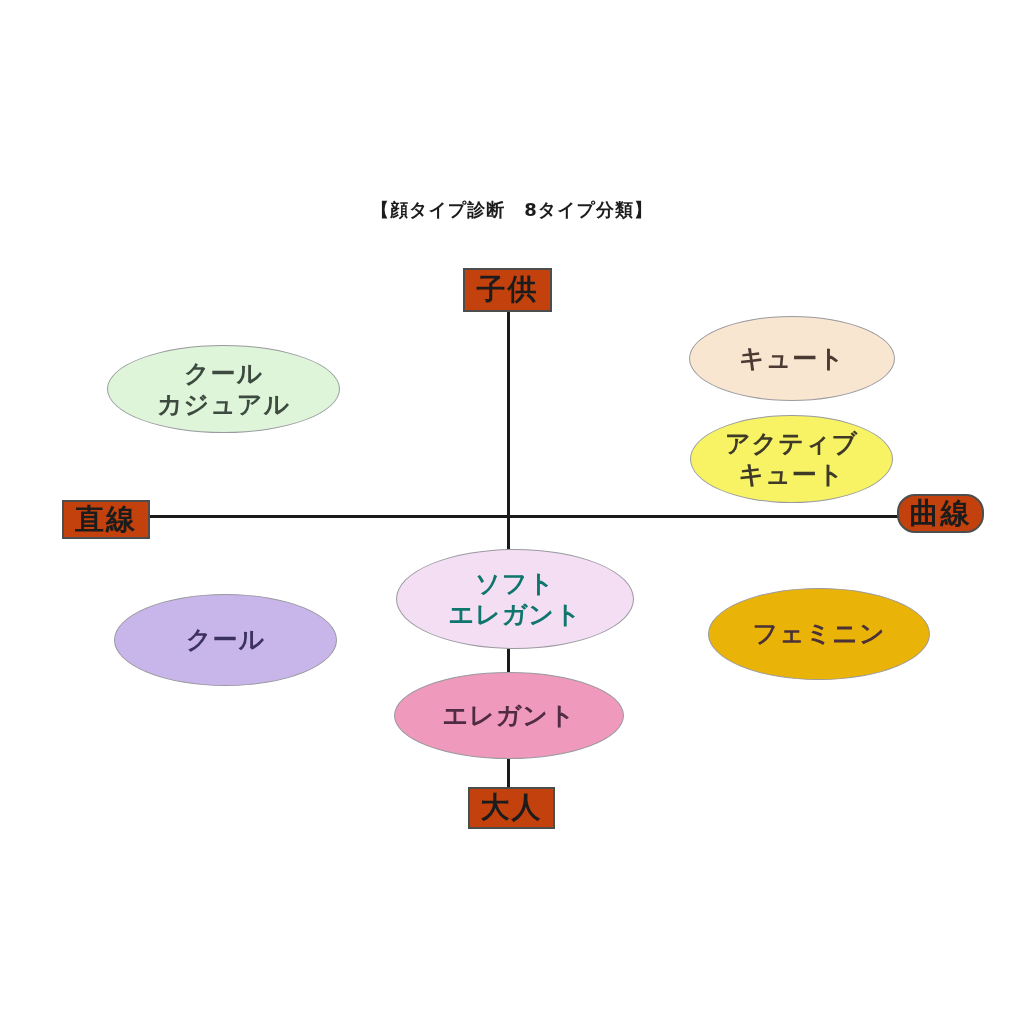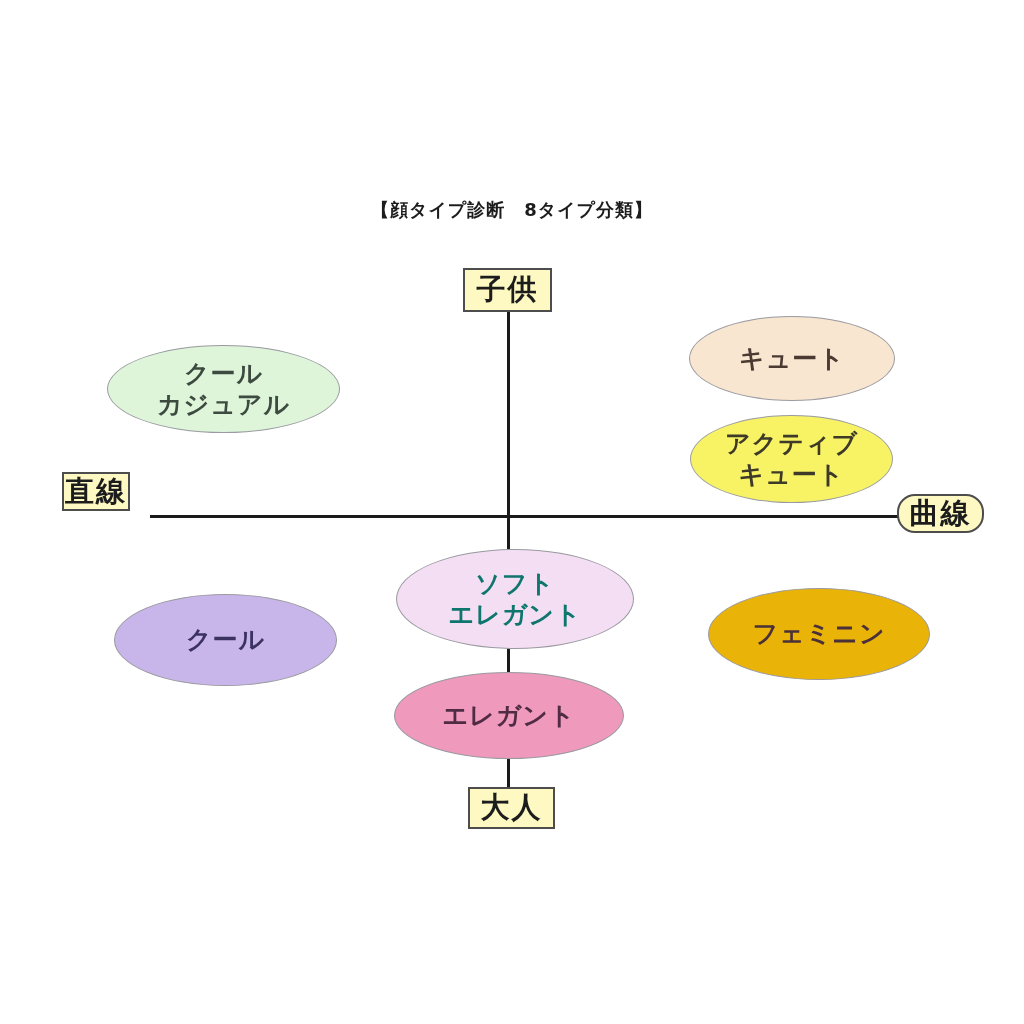--- a/index.html
+++ b/index.html
@@ -39,34 +39,34 @@
   }
   .axis-line.h {
     left: 150px;
     top: 515px;
     width: 748px;
     height: 3px;
   }
   .axis-box {
     position: absolute;
     z-index: 3;
-    background: #fef9c3;
+    background: #c2410c;
     border: 2px solid #4d4d4d;
     color: #1c1c1c;
     font-size: 29px;
     font-weight: 700;
     display: flex;
     align-items: center;
     justify-content: center;
     box-sizing: border-box;
     letter-spacing: 2px;
   }
   .box-top    { left: 463px; top: 268px; width: 89px; height: 44px; }
   .box-bottom { left: 468px; top: 787px; width: 87px; height: 42px; }
-  .box-left   { left: 62px;  top: 472px; width: 68px; height: 39px; }
+  .box-left   { left: 62px;  top: 500px; width: 88px; height: 39px; }
   .box-right  { left: 897px; top: 494px; width: 87px; height: 39px; border-radius: 18px; }
   .ellipse {
     position: absolute;
     z-index: 2;
     border: 1.5px solid #9a9aa0;
     border-radius: 50%;
     display: flex;
     align-items: center;
     justify-content: center;
     text-align: center;

